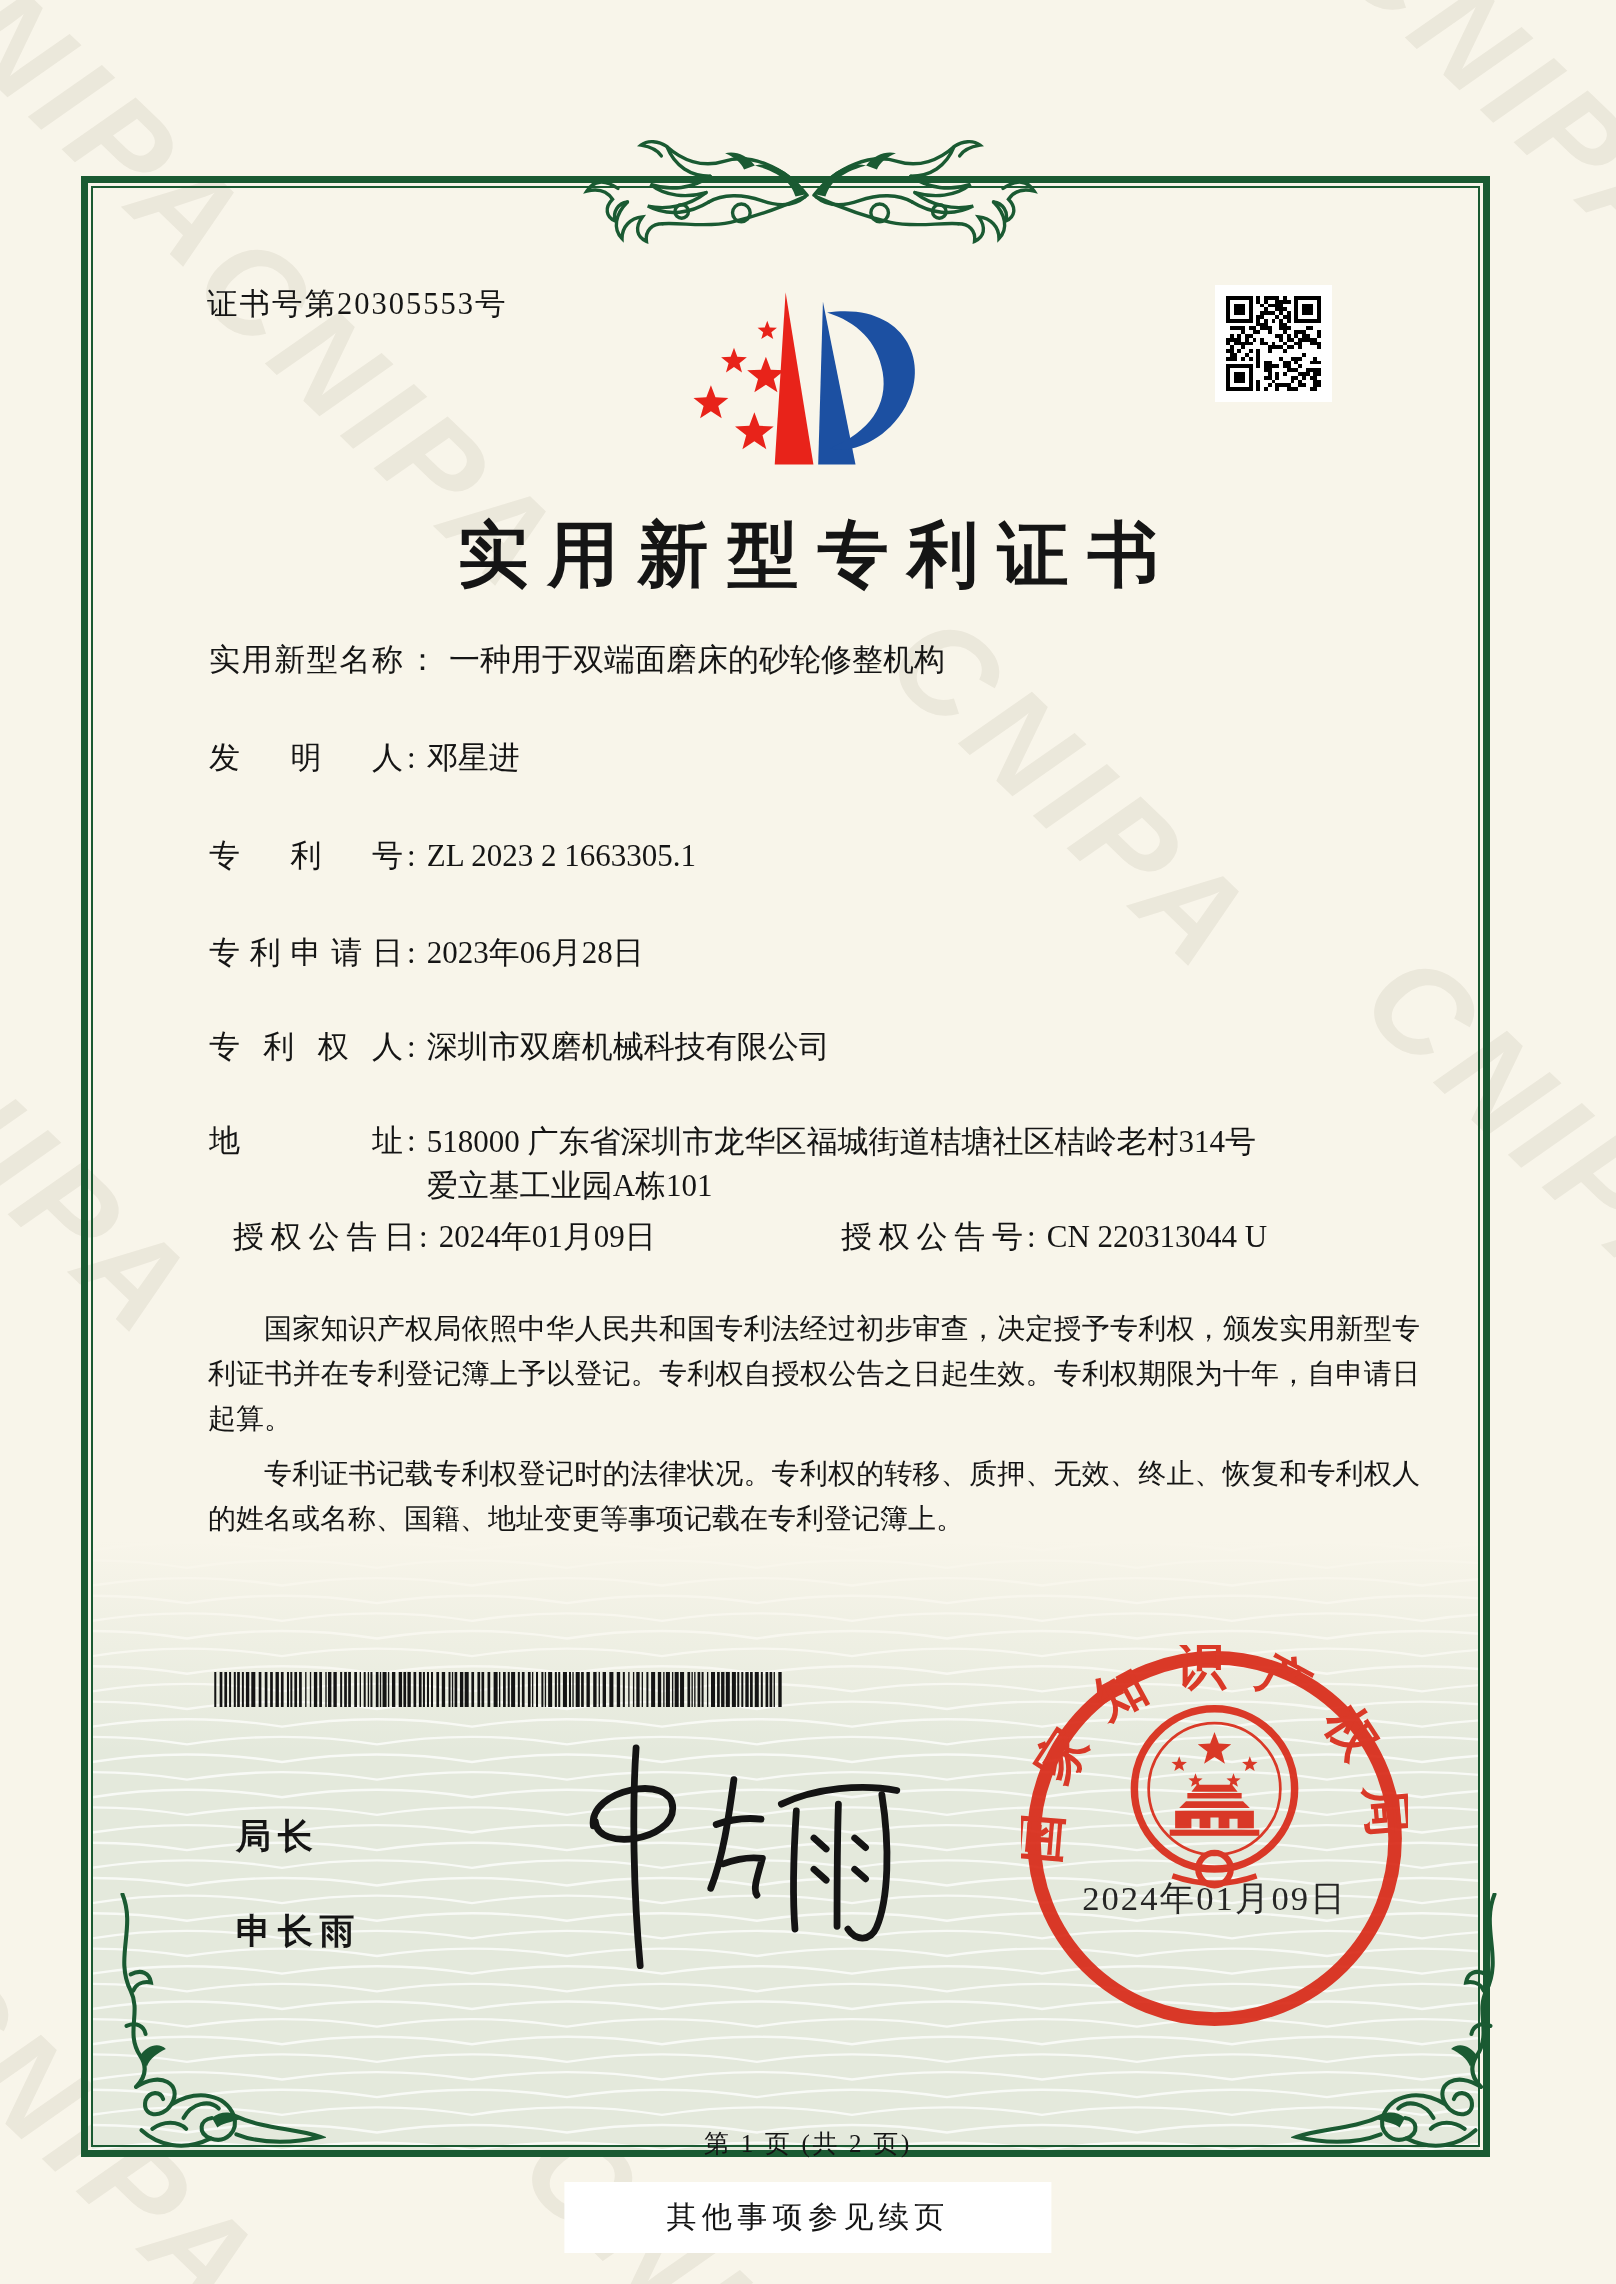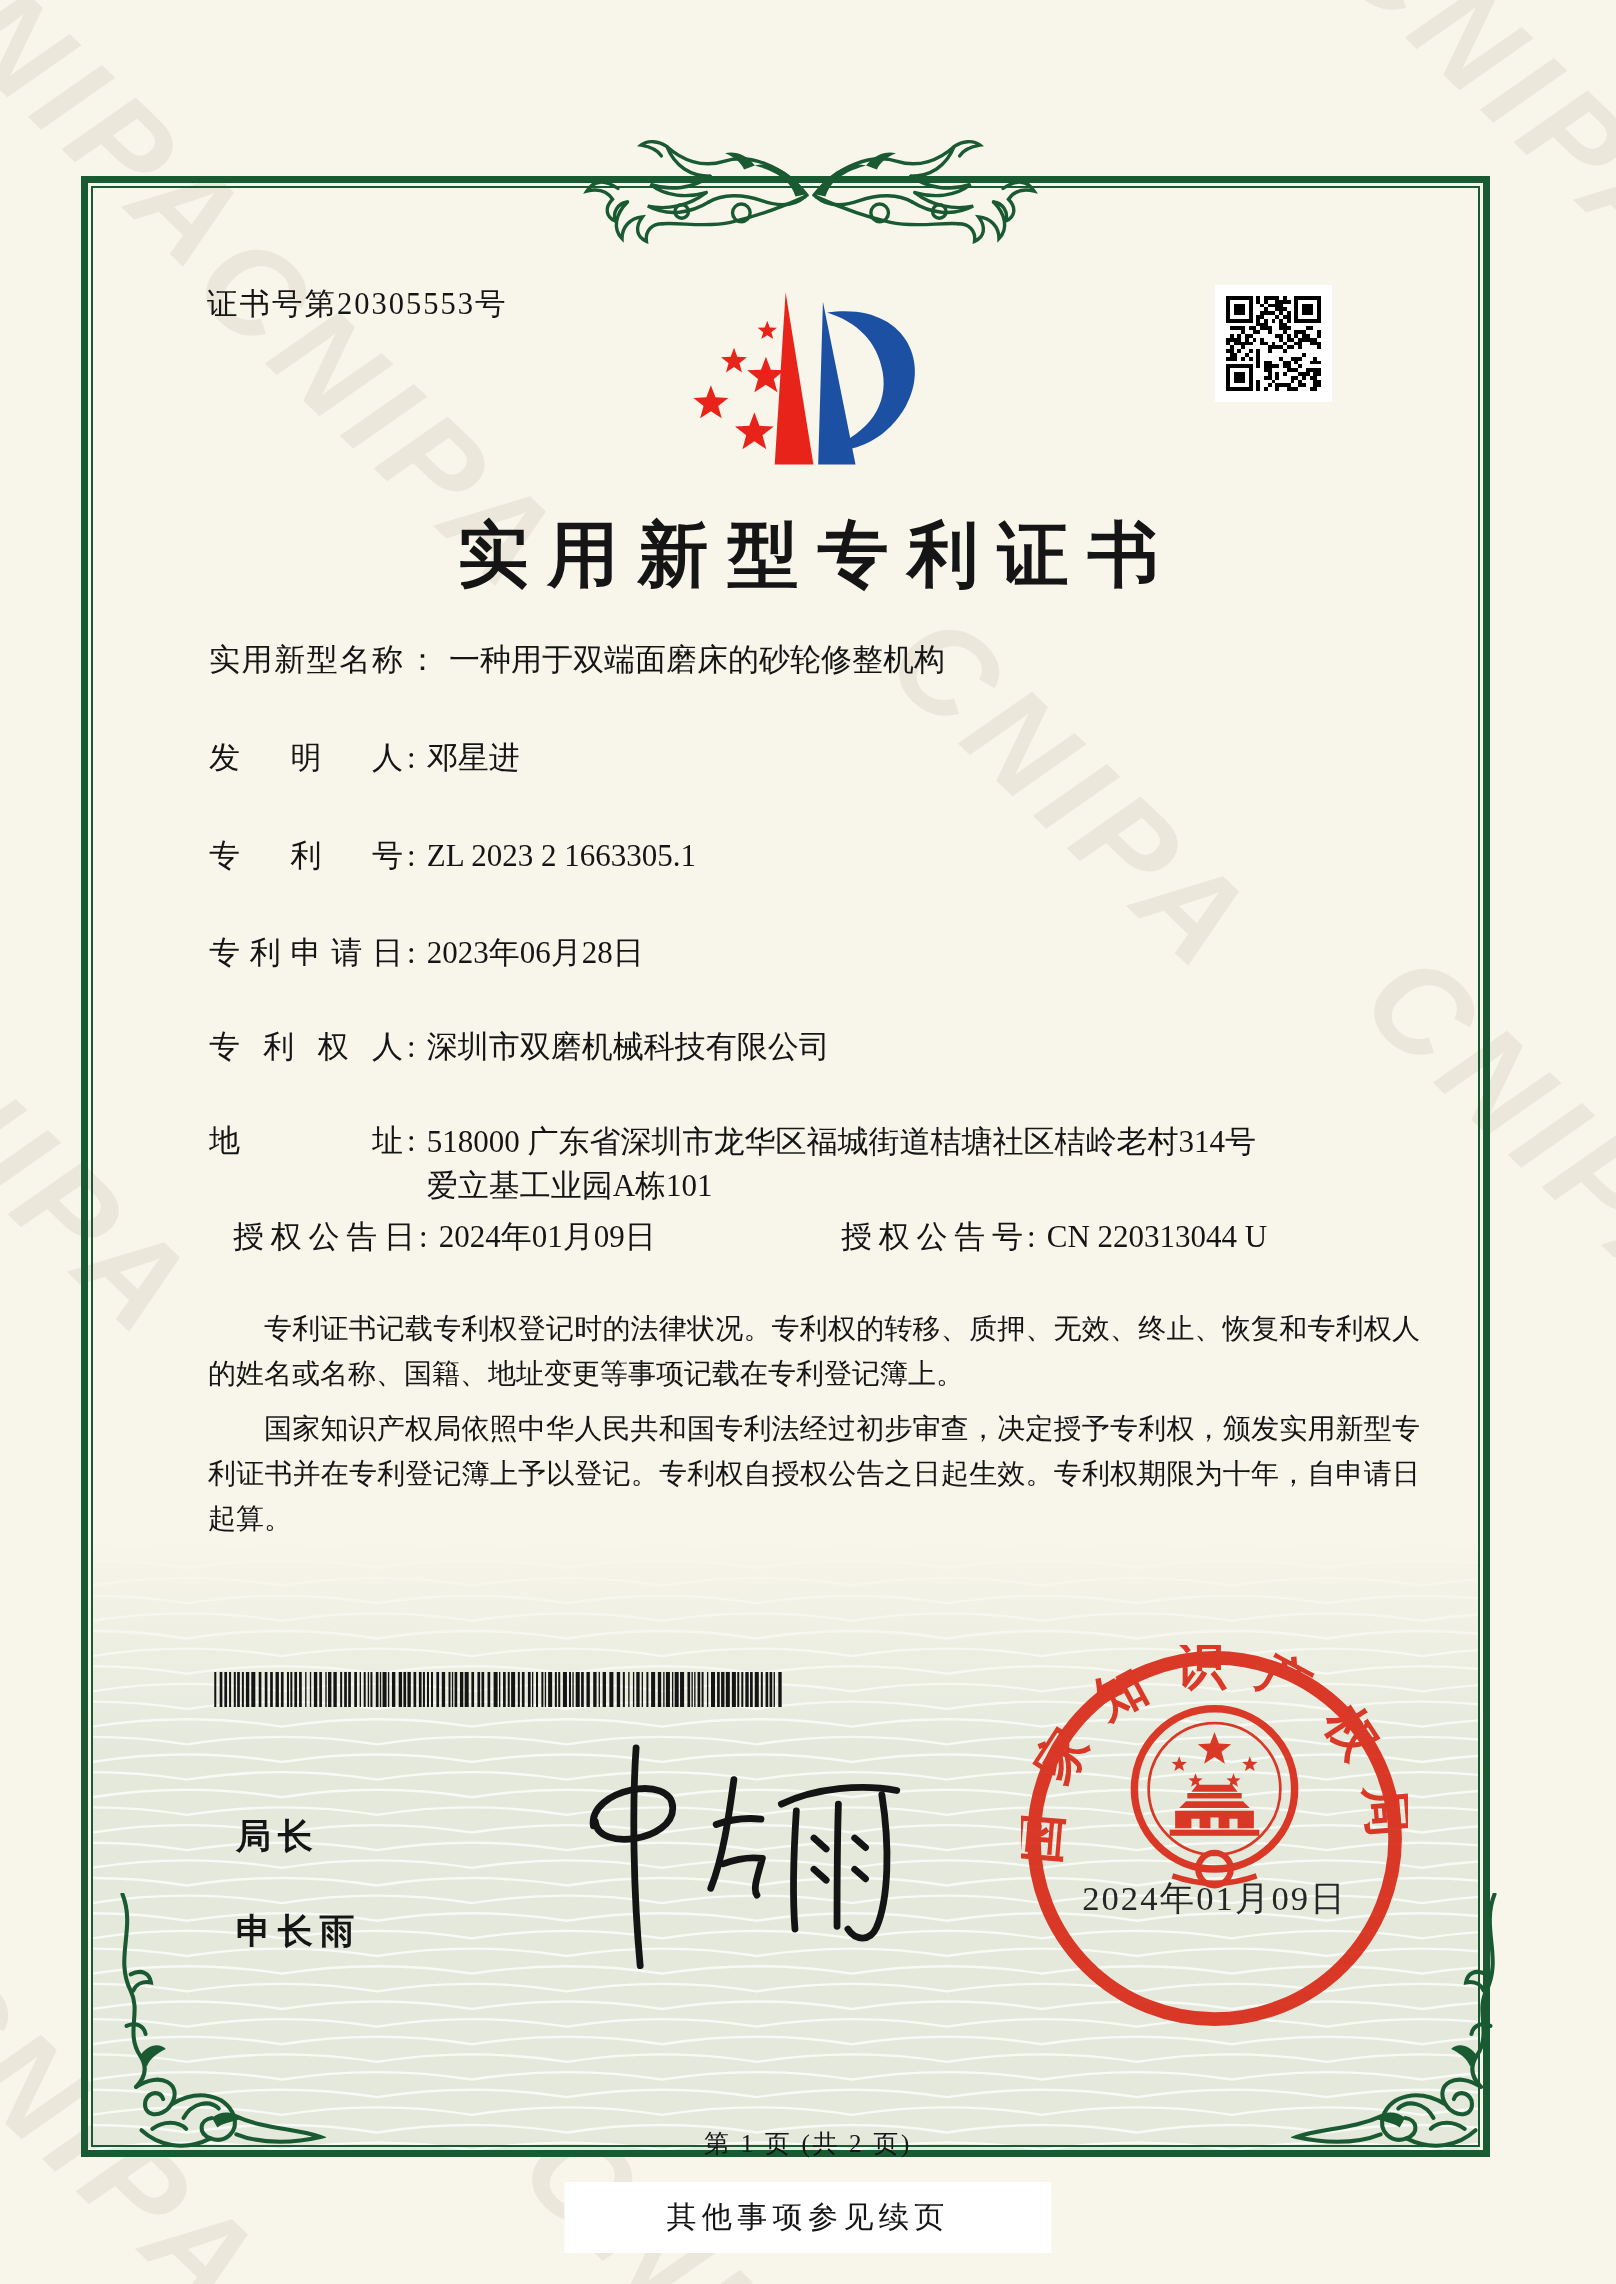--- a/index.html
+++ b/index.html
@@ -433,22 +433,22 @@
     <span class="flabel">地址</span><span class="fcolon">:</span><span class="fvalue-wrap">518000 广东省深圳市龙华区福城街道桔塘社区桔岭老村314号爱立基工业园A栋101</span>
   </div>
   <div class="row" style="top:1216px;margin-left:24px;">
     <span class="flabel2">授权公告日</span><span class="fcolon">:</span><span class="fvalue">2024年01月09日</span>
     <span class="grant-pair2">
       <span class="flabel2">授权公告号</span><span class="fcolon">:</span><span class="fvalue">CN 220313044 U</span>
     </span>
   </div>
 
   <div class="body-text">
+    <p>国家知识产权局依照中华人民共和国专利法经过初步审查，决定授予专利权，颁发实用新型专利证书并在专利登记簿上予以登记。专利权自授权公告之日起生效。专利权期限为十年，自申请日起算。</p>
     <p>专利证书记载专利权登记时的法律状况。专利权的转移、质押、无效、终止、恢复和专利权人的姓名或名称、国籍、地址变更等事项记载在专利登记簿上。</p>
-    <p>国家知识产权局依照中华人民共和国专利法经过初步审查，决定授予专利权，颁发实用新型专利证书并在专利登记簿上予以登记。专利权自授权公告之日起生效。专利权期限为十年，自申请日起算。</p>
   </div>
 
   <svg id="barcode-svg" class="barcode" width="578" height="35" viewBox="0 0 852 52">
       <rect x="0" y="0" width="3" height="52" fill="#141414"></rect>
       <rect x="8" y="0" width="4" height="52" fill="#141414"></rect>
       <rect x="15" y="0" width="4" height="52" fill="#141414"></rect>
       <rect x="22" y="0" width="3" height="52" fill="#141414"></rect>
       <rect x="29" y="0" width="3" height="52" fill="#141414"></rect>
       <rect x="34" y="0" width="4" height="52" fill="#141414"></rect>
       <rect x="41" y="0" width="3" height="52" fill="#141414"></rect>

